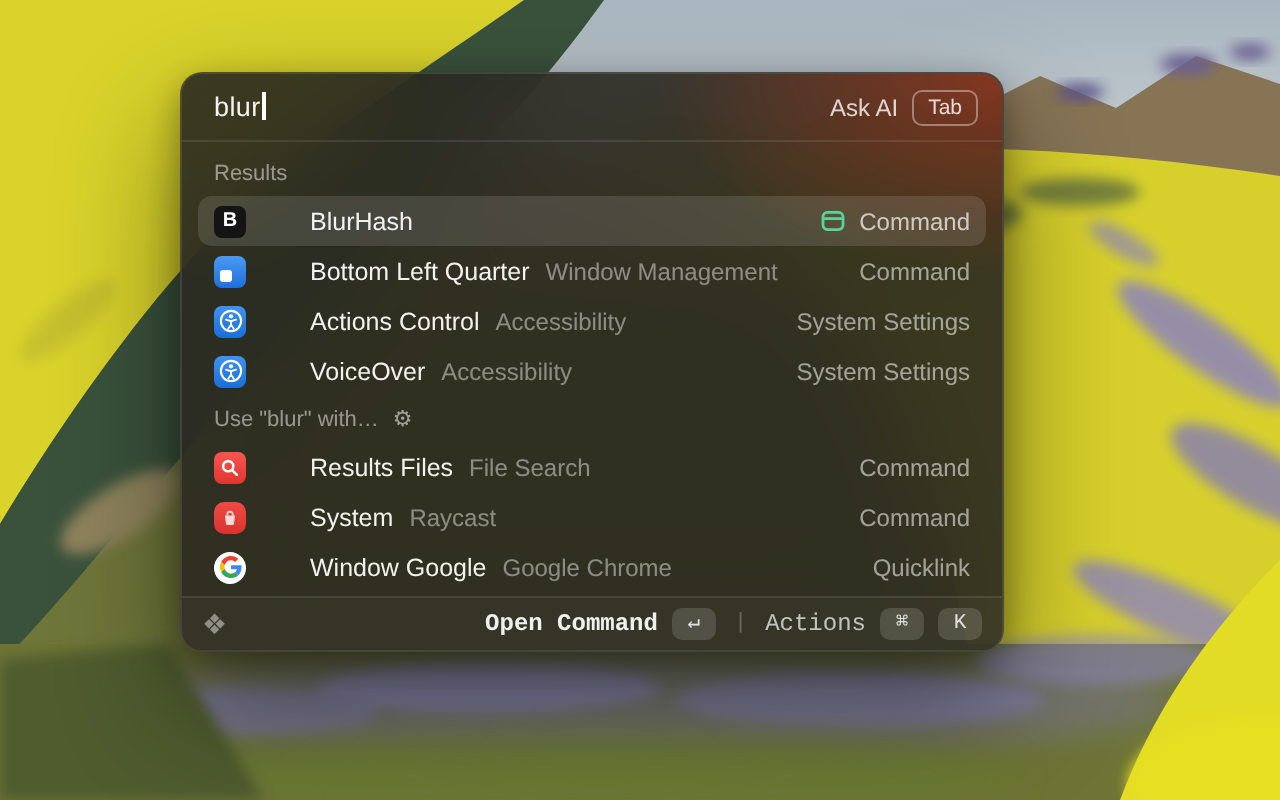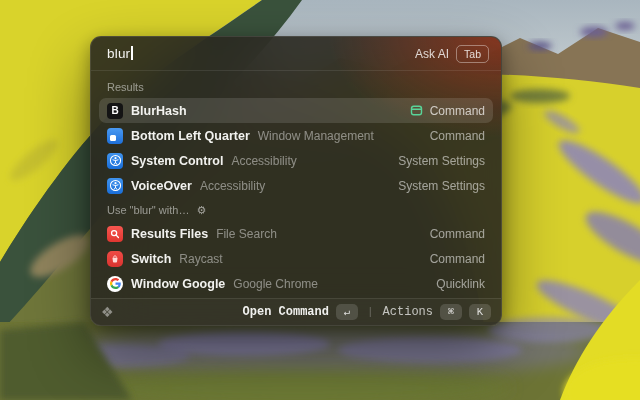--- a/index.html
+++ b/index.html
@@ -49,21 +49,21 @@
   .gear-icon{font-size:11px;color:rgba(255,255,255,0.55);line-height:1;}
   .row{
     display:flex;align-items:center;height:25px;padding:0 8px;border-radius:7px;gap:8px;
   }
   .row.selected{background:rgba(255,255,255,0.12);}
   .app-icon{
     position:relative;width:16px;height:16px;border-radius:4px;flex:0 0 16px;
     display:flex;align-items:center;justify-content:center;overflow:hidden;
   }
   .app-icon svg{display:block;}
-  .row-title{color:#f2f2ef;font-size:12.5px;font-weight:700;white-space:nowrap;}
+  .row-title{color:#f2f2ef;font-size:12.5px;font-weight:400;white-space:nowrap;margin-left:24px;}
   .row-subtitle{color:rgba(255,255,255,0.45);font-size:12px;white-space:nowrap;}
   .row-accessory{margin-left:auto;display:flex;align-items:center;gap:7px;color:rgba(255,255,255,0.55);font-size:12px;white-space:nowrap;}
   .row.selected .row-accessory{color:rgba(255,255,255,0.70);}
 
   .footer{
     flex:0 0 26px;display:flex;align-items:center;gap:8px;
     padding:0 10px;border-top:1px solid rgba(255,255,255,0.09);
     background:rgba(255,255,255,0.025);position:relative;
   }
   .raycast-logo{color:rgba(255,255,255,0.45);font-size:14px;line-height:1;}
@@ -173,21 +173,21 @@
       <div class="row">
         <span>
           <div class="app-icon" style="background:linear-gradient(180deg,#3f93ef,#1a6ed8)">
             <svg width="15" height="15" viewBox="0 0 16 16">
               <circle cx="8" cy="8" r="5.4" fill="none" stroke="#fff" stroke-width="1.1"></circle>
               <circle cx="8" cy="5.5" r="1.15" fill="#fff"></circle>
               <path d="M5.3 7.3 L8 8.1 L10.7 7.3 M8 8.1 L8 10 M8 10 L6.5 12.1 M8 10 L9.5 12.1" stroke="#fff" stroke-width="1" fill="none" stroke-linecap="round"></path>
             </svg>
           </div>
         </span>
-        <span class="row-title">System Control</span>
+        <span class="row-title">Actions Control</span>
         <span class="row-subtitle">Accessibility</span>
         <span class="row-accessory">
           <span>System Settings</span>
         </span>
       </div>
       <div class="row">
         <span>
           <div class="app-icon" style="background:linear-gradient(180deg,#3f93ef,#1a6ed8)">
             <svg width="15" height="15" viewBox="0 0 16 16">
               <circle cx="8" cy="8" r="5.4" fill="none" stroke="#fff" stroke-width="1.1"></circle>
@@ -223,21 +223,21 @@
       </div>
       <div class="row">
         <span>
           <div class="app-icon" style="background:linear-gradient(180deg,#ef4b45,#d9332f);border-radius:5px">
             <svg width="12" height="12" viewBox="0 0 16 16">
               <path d="M4.6 6.4 h6.8 l-.7 5.3 a1.1 1.1 0 0 1 -1.1 1 h-3.2 a1.1 1.1 0 0 1 -1.1 -1 Z" fill="#ffd9d6"></path>
               <path d="M6.2 6.4 v-.9 a1.8 1.8 0 0 1 3.6 0 v.9" fill="none" stroke="#ffd9d6" stroke-width="1.1"></path>
             </svg>
           </div>
         </span>
-        <span class="row-title">Switch</span>
+        <span class="row-title">System</span>
         <span class="row-subtitle">Raycast</span>
         <span class="row-accessory">
           <span>Command</span>
         </span>
       </div>
       <div class="row">
         <span>
           <div class="app-icon" style="background:#fff;border-radius:8px">
             <svg width="11" height="11" viewBox="0 0 48 48">
               <path fill="#EA4335" d="M24 9.5c3.54 0 6.71 1.22 9.21 3.6l6.85-6.85C35.9 2.38 30.47 0 24 0 14.62 0 6.51 5.38 2.56 13.22l7.98 6.19C12.43 13.72 17.74 9.5 24 9.5z"></path>

